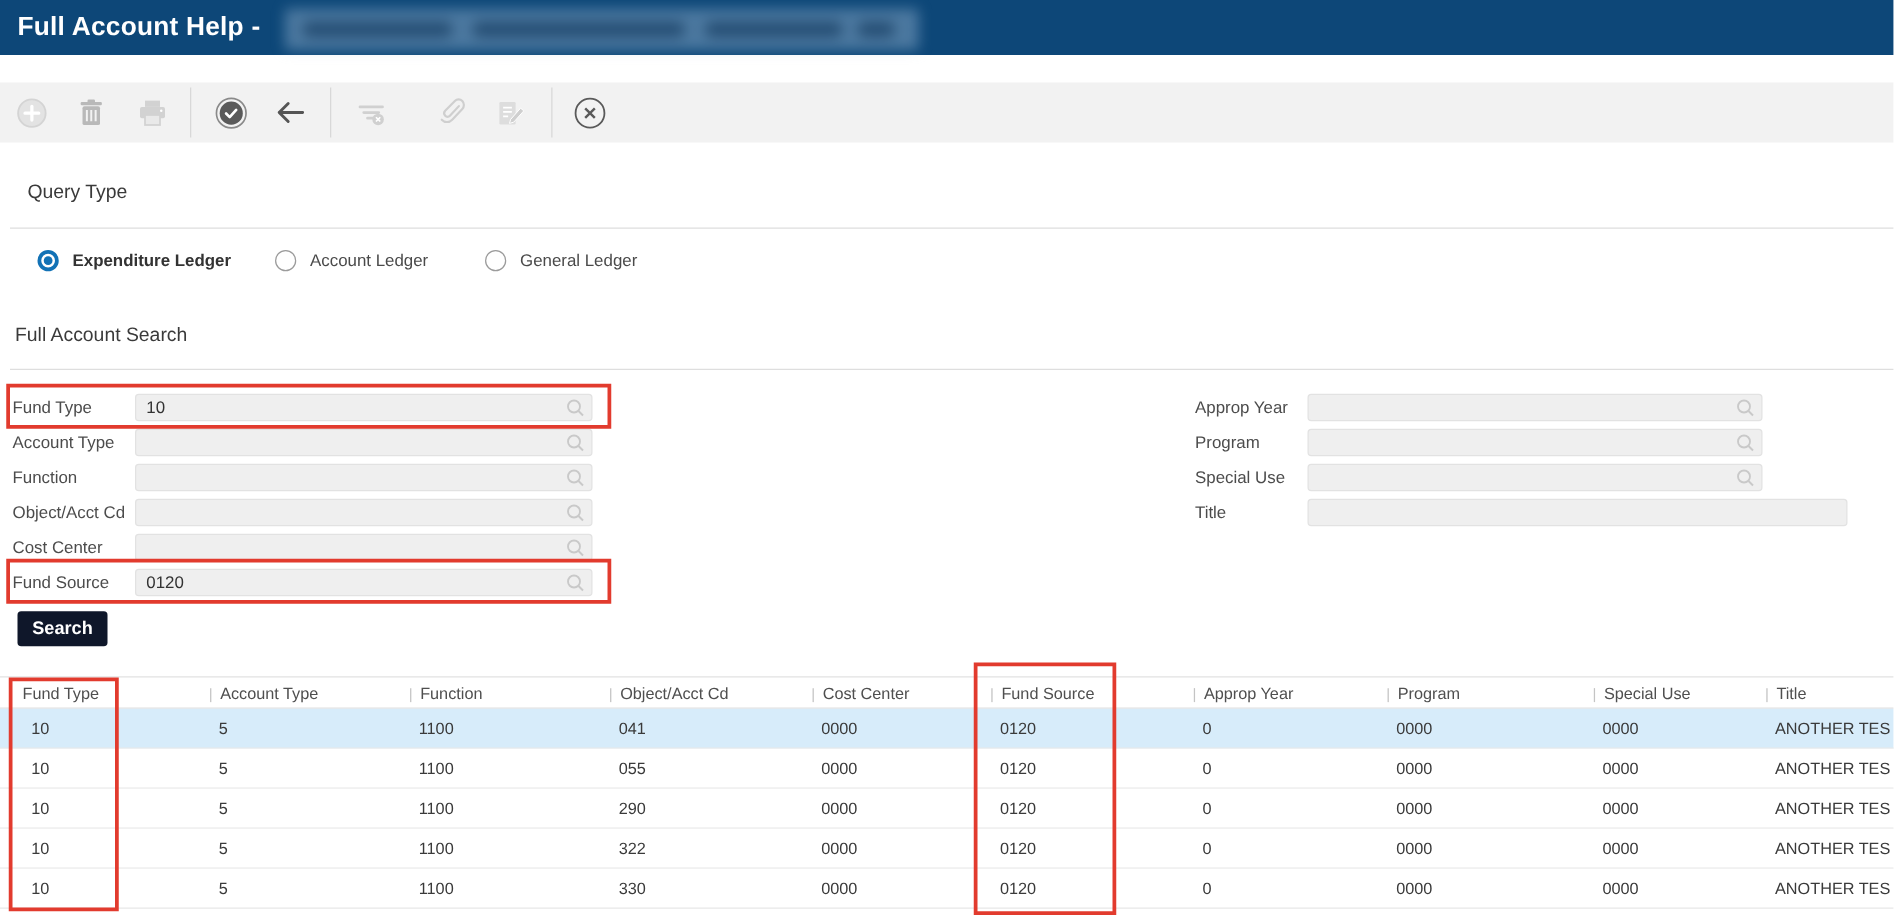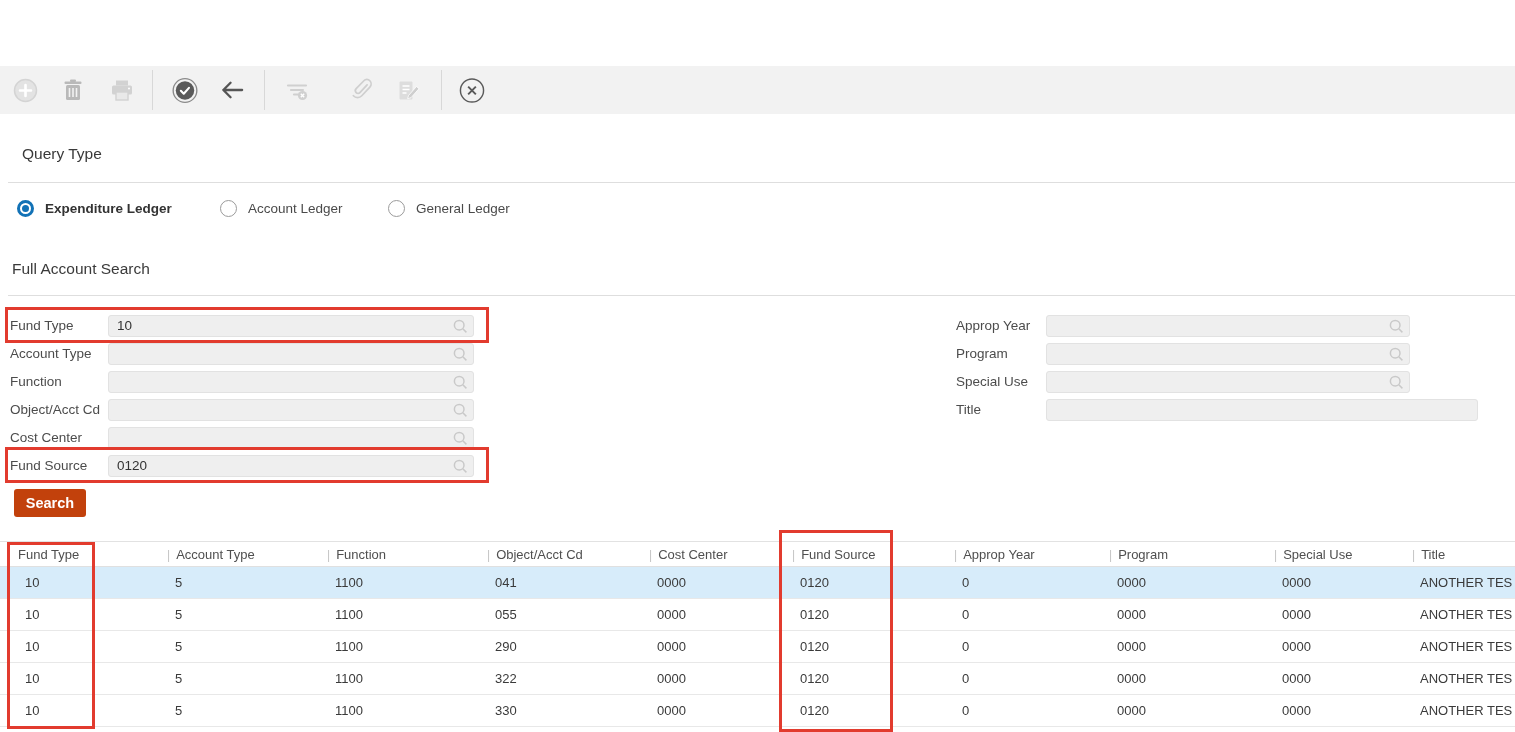--- a/index.html
+++ b/index.html
@@ -41,21 +41,21 @@
   .field-label { font-size:13.5px; color:#4c4c4c; white-space:nowrap; }
   .left-col .field-label  { width:98px; }
   .right-col .field-label { width:90px; }
   .lookup-wrap { position:relative; }
   .lookup-input { height:22px; background:#efefef; border:1px solid #e2e2e2; border-radius:3px; font-family:"Liberation Sans",sans-serif; font-size:13.5px; color:#333; padding:0 26px 0 8px; outline:none; }
   .left-col  .lookup-input { width:366px; }
   .right-col .lookup-input { width:364px; }
   .right-col .lookup-input.wide { width:432px; padding-right:8px; }
   .mag { position:absolute; right:5px; top:3px; cursor:pointer; }
 
-  .search-btn { position:absolute; left:14px; top:489px; width:72px; height:28px; background:#c2410c; border:none; border-radius:3px; color:#ffffff; font-family:"Liberation Sans",sans-serif; font-size:14.5px; font-weight:bold; cursor:pointer; }
+  .search-btn { position:absolute; left:14px; top:489px; width:72px; height:28px; background:#0f172a; border:none; border-radius:3px; color:#ffffff; font-family:"Liberation Sans",sans-serif; font-size:14.5px; font-weight:bold; cursor:pointer; }
 
   
   .results { position:absolute; left:0; top:541px; width:1515px; }
   .tgrid { display:grid; grid-template-columns:163px 160px 160px 162px 143px 162px 155px 165px 138px 1fr; align-items:center; }
   .thead { height:26px; border-top:1px solid #e2e2e2; border-bottom:1px solid #e0e0e0; background:#fff; }
   .th { font-size:13px; color:#4f4f4f; white-space:nowrap; overflow:hidden; padding-left:4px; cursor:pointer; }
   .th.first { padding-left:18px; }
   .th .pipe { color:#c4c4c4; margin-right:6px; font-size:12px; }
   .trow { height:32px; border-bottom:1px solid #e8e8e8; background:#fff; cursor:pointer; }
   .trow.selected { background:#d7ecfa; }
@@ -69,20 +69,29 @@
   .rb-col1   { left:7px;  top:542px; width:88px;  height:187px; }
   .rb-col6   { left:779px; top:530px; width:114px; height:202px; }
 
   svg { display:block; }
 </style>
 </head>
 <body>
 
 <div class="screen">
 
+  <div class="titlebar">
+    <div class="app-title">Full Account Help -</div>
+    <div class="redacted">
+        <i></i>
+        <i></i>
+        <i></i>
+        <i></i>
+      </div>
+  </div>
 
   <div class="toolbar">
     <button class="tbtn" title="">
       <svg width="25" height="25" viewBox="0 0 25 25">
           <circle cx="12.5" cy="12.5" r="11" fill="#e3e3e3" stroke="#d4d4d4" stroke-width="1.5"></circle>
           <path d="M12.5 7v11M7 12.5h11" stroke="#ffffff" stroke-width="2.6" stroke-linecap="round"></path>
         </svg>
     </button>
     <button class="tbtn m22">
       <svg width="22" height="24" viewBox="0 0 22 24">
@@ -138,21 +147,21 @@
       <svg width="27" height="27" viewBox="0 0 27 27">
           <circle cx="13.5" cy="13.5" r="12" fill="none" stroke="#5a5a5a" stroke-width="1.5"></circle>
           <path d="M9.5 9.5l8 8M17.5 9.5l-8 8" stroke="#5a5a5a" stroke-width="2"></path>
         </svg>
     </button>
   </div>
 
   <div class="section-heading" style="left:22px; top:145px;">Query Type</div>
   <div class="divider" style="top:182px;"></div>
 
-  <div class="radio-option" style="left:17px;justify-content:space-between;">
+  <div class="radio-option" style="left:30px;justify-content:space-between;">
     <span class="radio-circle checked"></span>
     <span class="radio-label selected">Expenditure Ledger</span>
   </div>
   <div class="radio-option" style="left:220px;">
     <span class="radio-circle"></span>
     <span class="radio-label">Account Ledger</span>
   </div>
   <div class="radio-option" style="left:388px;">
     <span class="radio-circle"></span>
     <span class="radio-label">General Ledger</span>

